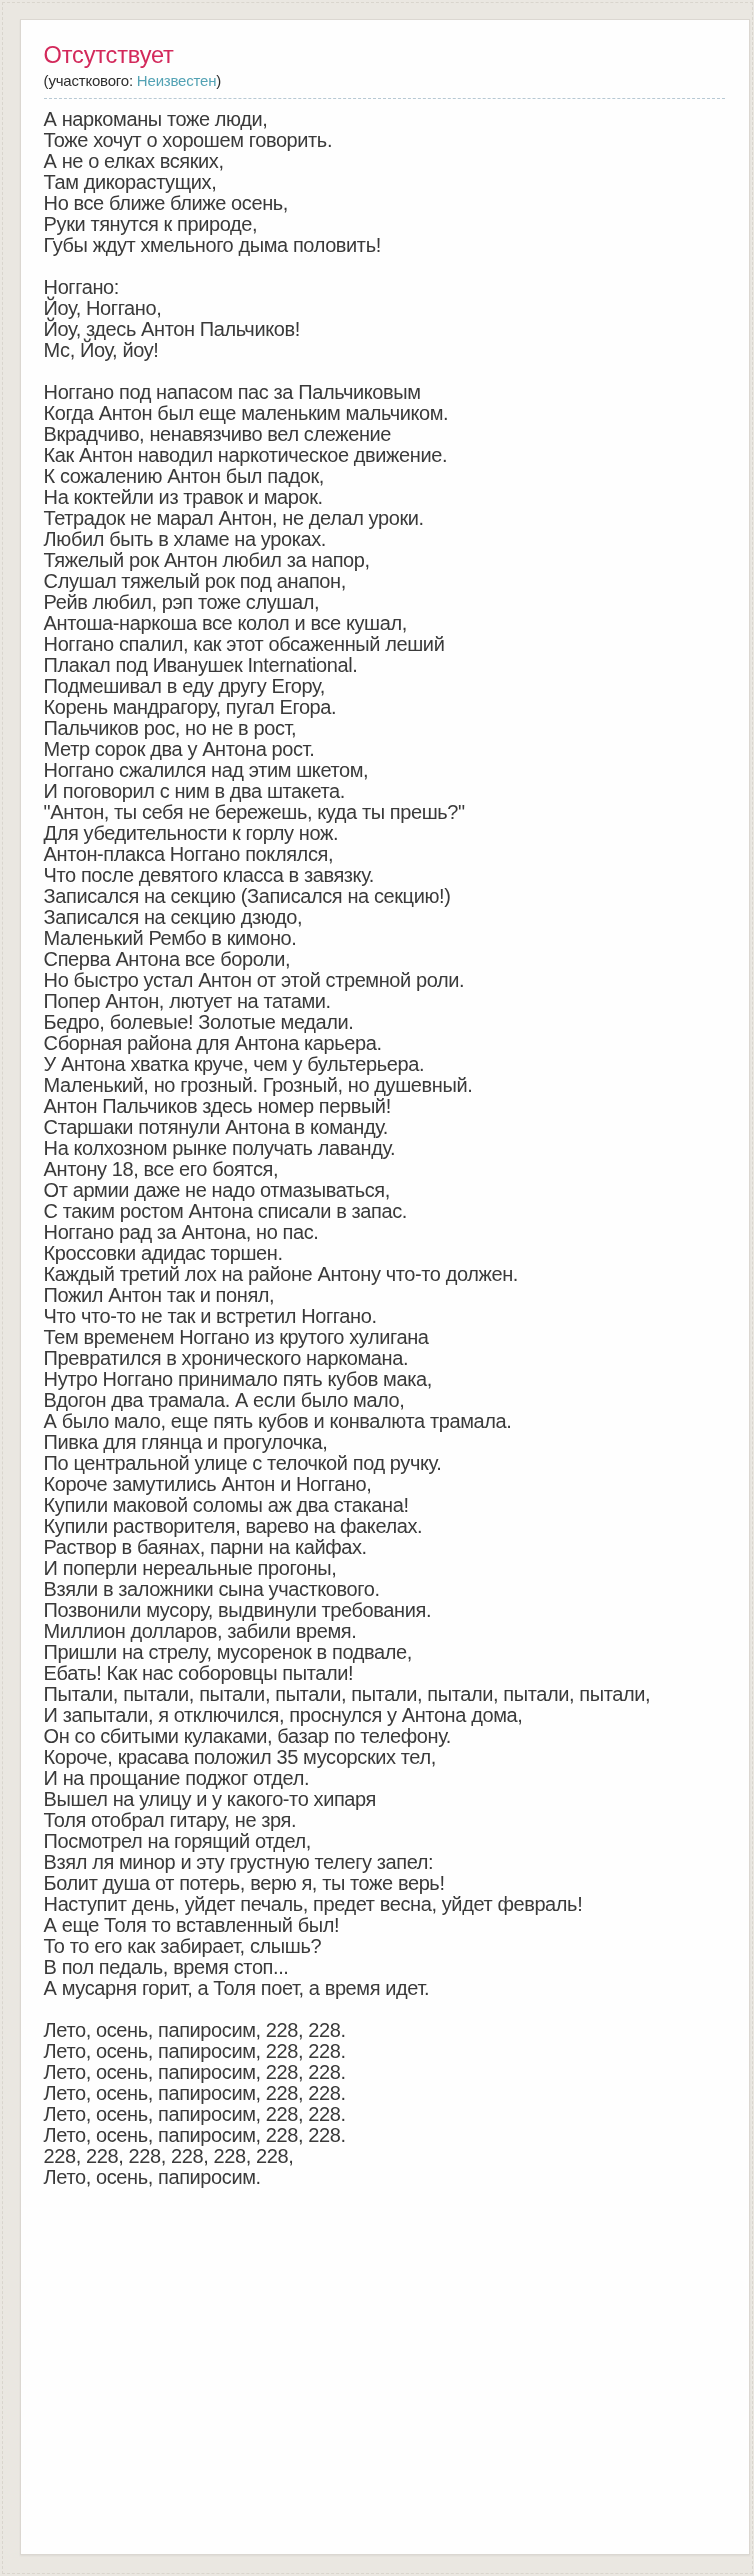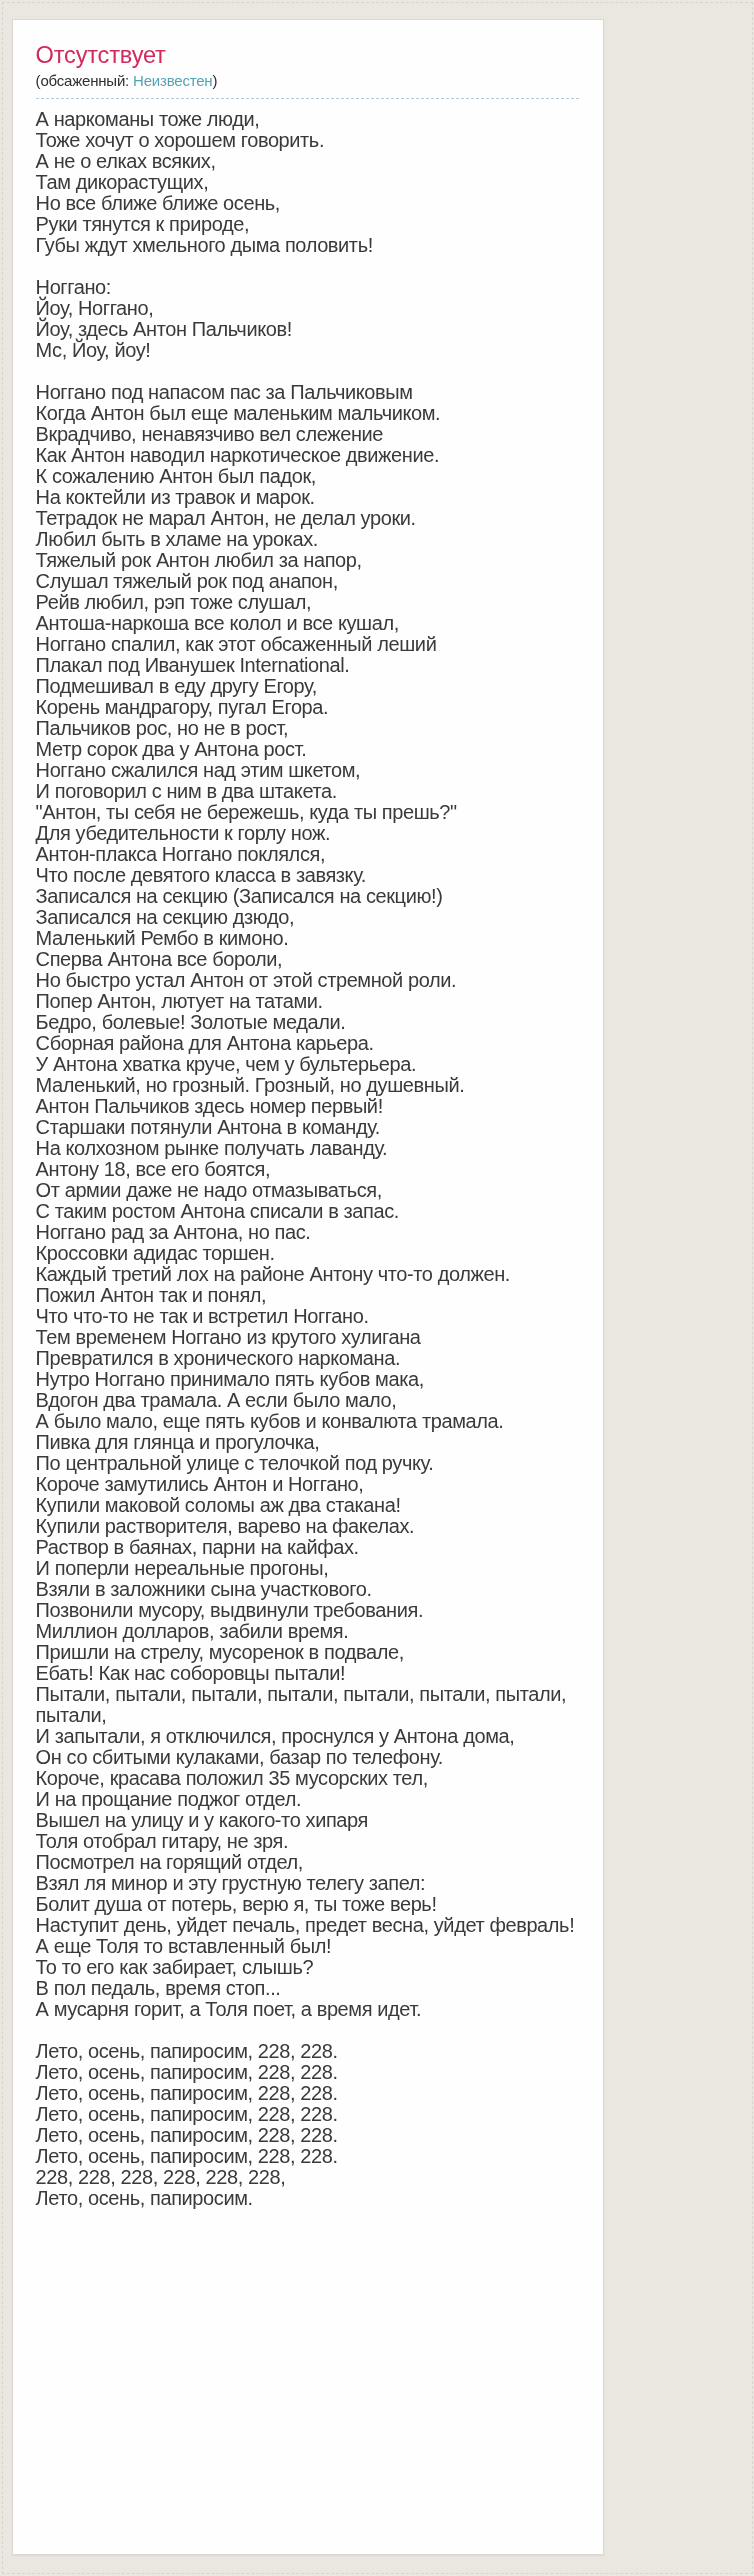--- a/index.html
+++ b/index.html
@@ -16,23 +16,23 @@
   }
   
   .stitch-frame {
     position: absolute;
     left: 1.9px; top: 1.9px; right: 1.9px; bottom: 1.9px;
     border: 1.9px dashed #d9d5cd;
     pointer-events: none;
   }
   .card {
     position: absolute;
-    left: 12px;
+    left: 20px;
     top: 19px;
-    width: 592px;
+    width: 730px;
     height: 2536px;
     box-sizing: border-box;
     background: #fefefe;
     border: 0.9px solid #dbd7d1;
     box-shadow: 0 0.9px 1.9px rgba(0,0,0,0.06);
     padding: 21px 23.6px 22.6px 22.6px;
   }
   .header {
     border-bottom: 0.9px dashed #b7c9d4;
     padding-bottom: 7.5px;
@@ -69,21 +69,21 @@
 </style>
 </head>
 <body>
 
 <div class="stitch-frame"></div>
 
 <div class="card">
   <div class="header">
     <h1 class="song-title">Отсутствует</h1>
     <div class="artist-line">
-      <span>(обсаженный: </span><a href="#">Неизвестен</a><span>)</span>
+      <span>(участкового: </span><a href="#">Неизвестен</a><span>)</span>
     </div>
   </div>
 
   <div class="lyrics">А наркоманы тоже люди,
 Тоже хочут о хорошем говорить.
 А не о елках всяких,
 Там дикорастущих,
 Но все ближе ближе осень,
 Руки тянутся к природе,
 Губы ждут хмельного дыма половить!

